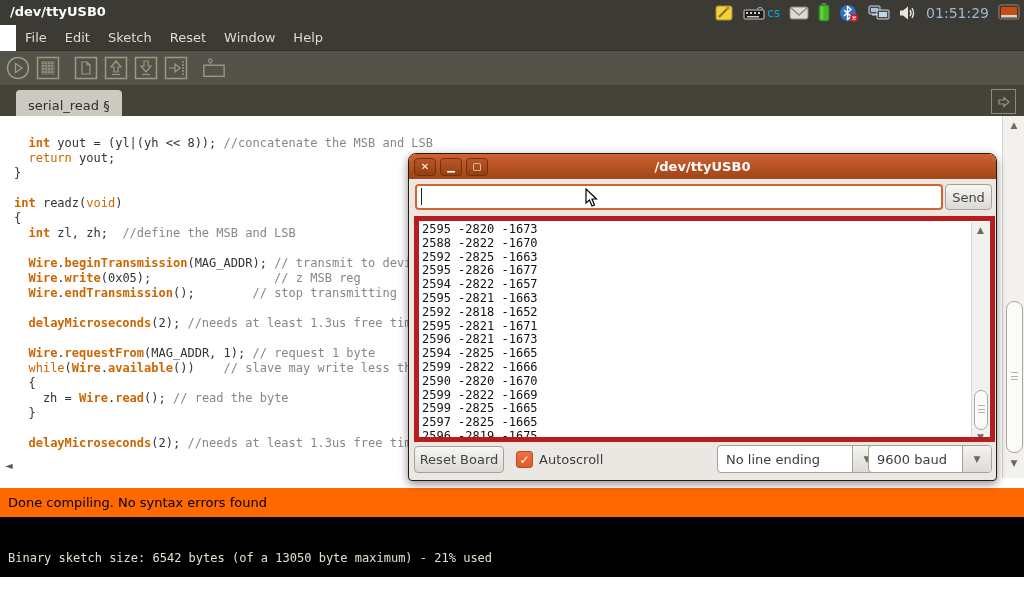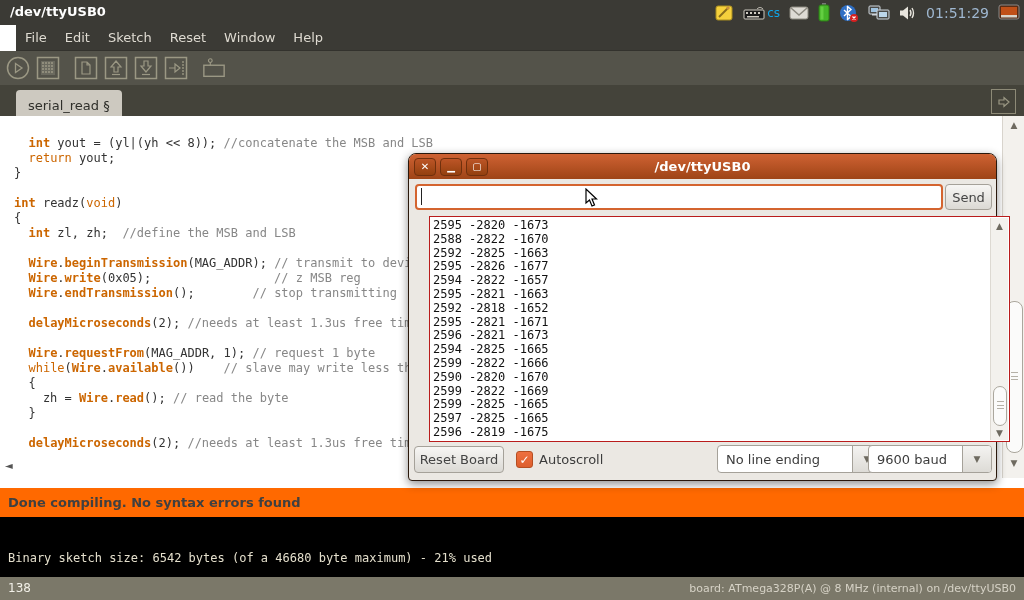--- a/index.html
+++ b/index.html
@@ -47,21 +47,21 @@
   .sb-arrow{position:absolute;left:0;width:100%;text-align:center;color:#6e6a60;font-size:9px;}
   .sb-thumb{position:absolute;left:3px;width:15px;background:#fbfbfa;border:1px solid #aba79d;
     border-radius:8px;}
   .sb-grip{position:absolute;left:4px;width:7px;border-top:1px solid #b5b1a7;
     border-bottom:1px solid #b5b1a7;height:3px;}
   .sb-grip:after{content:"";position:absolute;left:0;top:6px;width:7px;border-top:1px solid #b5b1a7;}
 
   
   #status-orange{left:0;top:488px;width:1024px;height:29px;background:#ff6900;
     display:flex;align-items:center;}
-  #status-orange span{color:#404040;font-size:13px;margin-left:8px;font-weight:bold;}
+  #status-orange span{color:#000000;font-size:13px;margin-left:8px;}
   #console{left:0;top:517px;width:1024px;height:60px;background:#000;}
   #console span{position:absolute;left:8px;top:34px;color:#e4dfcc;
     font-family:"DejaVu Sans Mono",monospace;font-size:12px;}
   #bottom-bar{left:0;top:577px;width:1024px;height:23px;background:#7b7869;}
   #line-num{left:8px;top:4px;color:#f2f0e8;font-size:12px;}
   #board-info{right:8px;top:5px;color:#d6d2c6;font-size:11px;}
 
   
   #serial-win{left:408px;top:153px;width:589px;height:328px;background:#ebe8e3;
     border:1px solid #2a180c;border-radius:8px 8px 4px 4px;
@@ -78,22 +78,22 @@
   .win-btn:first-child{margin-left:5px;}
 
   #sw-input{left:6px;top:30px;width:524px;height:22px;background:#fff;
     border:2px solid #d4642f;border-radius:4px;}
   #sw-caret{left:12px;top:34px;width:1px;height:17px;background:#222;}
   #sw-send{left:536px;top:30px;width:47px;height:26px;}
   .gbtn{background:linear-gradient(#f7f6f4,#dbd9d4);border:1px solid #a5a199;
     border-radius:4px;display:flex;align-items:center;justify-content:center;
     color:#444;font-size:13px;box-sizing:border-box;}
 
-  #sw-data{left:20px;top:62px;width:581px;height:226px;background:#fff;
-    border:1px solid #b91c1c;box-sizing:border-box;overflow:hidden;}
+  #sw-data{left:5px;top:62px;width:581px;height:226px;background:#fff;
+    border:5px solid #b91c1c;box-sizing:border-box;overflow:hidden;}
   #serial-data{position:absolute;left:3px;top:2px;font-family:"DejaVu Sans Mono",monospace;
     font-size:12px;line-height:13.8px;white-space:pre;color:#111;}
   #sw-sb{position:absolute;right:1px;top:1px;width:17px;height:222px;background:#f3f1ed;
     border-left:1px solid #ddd9d2;}
 
   #sw-reset{left:5px;top:292px;width:90px;height:27px;}
   #sw-check{left:107px;top:297px;width:15px;height:15px;border:1px solid #b54e22;border-radius:3px;
     background:linear-gradient(#ee7040,#dd5e2d);color:#fff;font-size:12px;font-weight:bold;
     display:flex;align-items:center;justify-content:center;line-height:1;}
   #sw-autoscroll-label{left:130px;top:298px;font-size:13px;color:#3c3c3c;}
@@ -287,25 +287,21 @@
     <div class="sb-thumb" style="top:185px;height:150px;">
       <div class="sb-grip" style="top:70px;"></div>
     </div>
     <div class="sb-arrow" style="top:342px;">▼</div>
   </div>
 
   <div id="status-orange" class="abs">
     <span>Done compiling. No syntax errors found</span>
   </div>
   <div id="console" class="abs">
-    <span>Binary sketch size: 6542 bytes (of a 46680 byte maximum) - 21% used</span>
-  </div>
-  <div id="bottom-bar" class="abs">
-    <span id="line-num" class="abs">138</span>
-    <span id="board-info" class="abs">board: ATmega328P(A) @ 8 MHz (internal) on /dev/ttyUSB0</span>
+    <span>Binary sketch size: 6542 bytes (of a 13050 byte maximum) - 21% used</span>
   </div>
 
   <div id="serial-win" class="abs">
     <div id="sw-titlebar" class="abs">
       <span class="win-btn">✕</span>
       <span class="win-btn">▁</span>
       <span class="win-btn">▢</span>
       <span id="sw-title">/dev/ttyUSB0</span>
     </div>
 

